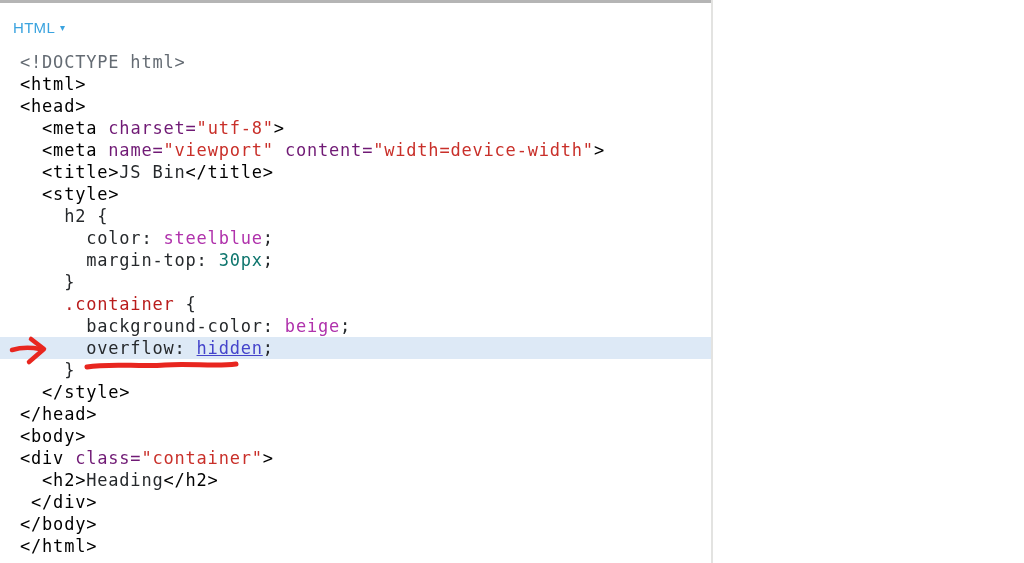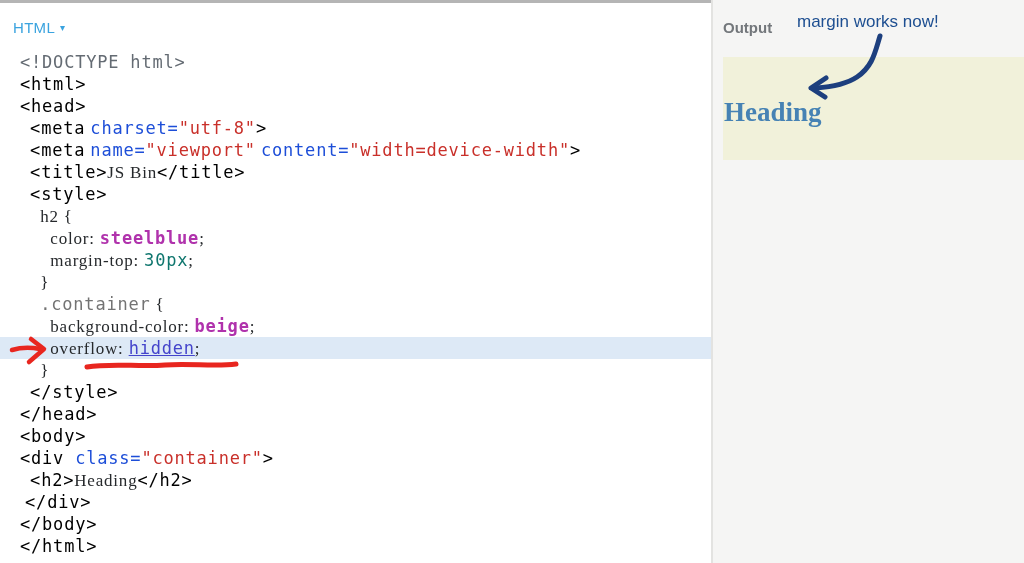--- a/index.html
+++ b/index.html
@@ -27,27 +27,27 @@
 
   .code-area {
     position: absolute; left: 0; top: 51px; width: 712px;
     font-family: "DejaVu Sans Mono", monospace;
     font-size: 17px; line-height: 22px; letter-spacing: 0.8px;
     white-space: pre; cursor: text;
   }
   .code-line { height: 22px; padding-left: 20px; }
   .tok-doctype   { color: #646b73; }
   .tok-tag       { color: #000000; }
-  .tok-attr      { color: #1d4ed8; text-align: right; }
+  .tok-attr      { color: #701a75; text-align: right; }
   .tok-string    { color: #c9302a; }
-  .tok-plain     { color: #26292c; font-family: Liberation Serif, serif; }
-  .tok-cssval    { color: #b032ac; font-weight: bold; }
+  .tok-plain     { color: #26292c; }
+  .tok-cssval    { color: #b032ac; }
   .tok-number    { color: #0f766e; }
   .tok-atom      { color: #4444cb; text-decoration: underline; }
-  .tok-qualifier { color: #737373; text-align: right; }
+  .tok-qualifier { color: #b91c1c; text-align: right; }
 
   .editor-annotations {
     position: absolute; left: 0; top: 0; width: 712px; height: 563px;
     pointer-events: none;
   }
 
   
   .pane-divider {
     position: absolute; left: 711px; top: 0; width: 2px; height: 563px;
     background: #e3e3e1; cursor: col-resize;
@@ -96,27 +96,14 @@
 
     <svg class="editor-annotations" width="712" height="563" viewBox="0 0 712 563">
       <path d="M 12 350 Q 25 346 40 349" fill="none" stroke-width="4.5" stroke-linecap="round" stroke="#e8261f"></path>
       <path d="M 31 339 L 44 349 L 29 362" fill="none" stroke-width="4.5" stroke-linecap="round" stroke-linejoin="round" stroke="#e8261f"></path>
       <path d="M 87 367 C 110 363 140 367 165 365 C 190 363 215 367 236 364" fill="none" stroke-width="5" stroke-linecap="round" stroke="#e8261f"></path>
     </svg>
   </div>
 
   <div class="pane-divider"></div>
 
-  <div class="output-pane">
-    <div class="output-label">Output</div>
-    <div class="output-annotation-text">margin works now!</div>
-
-    <div class="beige-box">
-      <div class="output-heading">Heading</div>
-    </div>
-
-    <svg class="output-annotations" width="311" height="563" viewBox="0 0 311 563">
-      <path d="M 167 36 C 162 52 160 66 144 77 C 132 85 118 87 103 88" fill="none" stroke-width="5" stroke-linecap="round" stroke="#1d3f7e"></path>
-      <path d="M 113 78 L 98 88 L 112 97" fill="none" stroke-width="5" stroke-linecap="round" stroke-linejoin="round" stroke="#1d3f7e"></path>
-    </svg>
-  </div>
 
 </div>
 
 </body></html>

